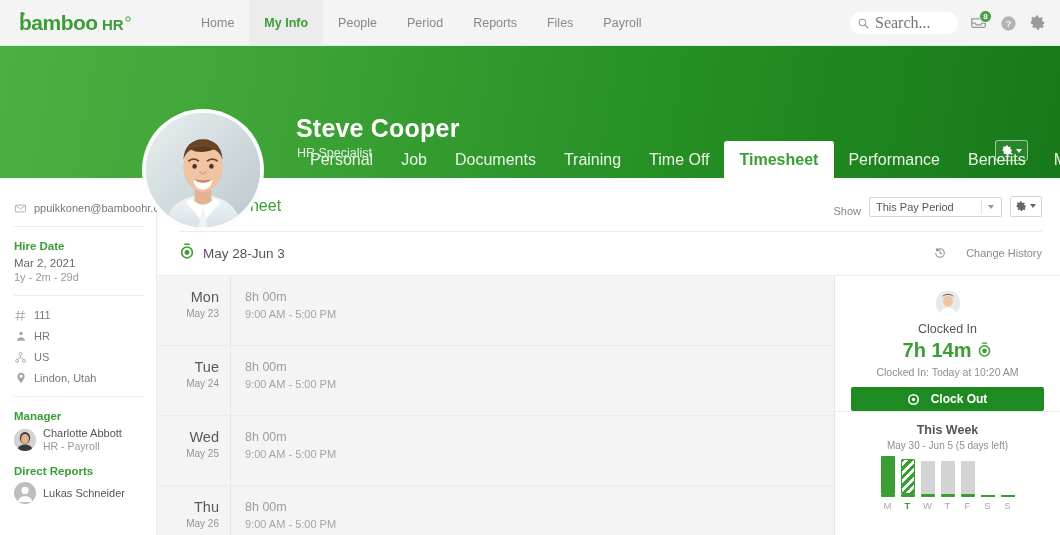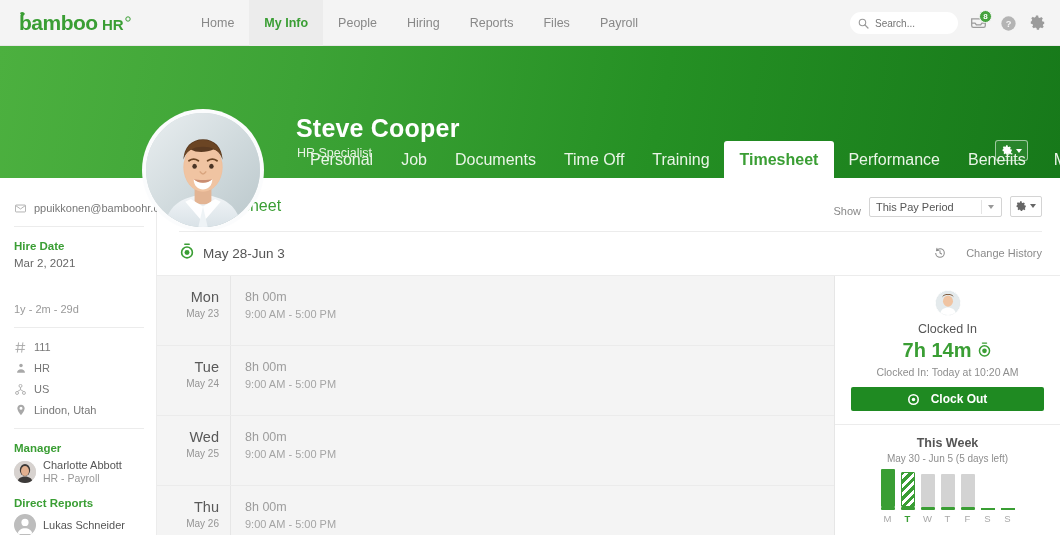--- a/index.html
+++ b/index.html
@@ -50,22 +50,22 @@
     width: 108px; height: 22px;
     background: #fff;
     border-radius: 11px;
     display: flex; align-items: center;
     padding: 0 8px;
     gap: 6px;
   }
   .search-box .sicon { color:#999; display:flex; }
   .search-input {
     border: none; outline: none;
-    font-size: 10px; color: #9a9a9a;
-    font-family: Liberation Sans, sans-serif;
+    font-size: 16px; color: #9a9a9a;
+    font-family: Liberation Serif, serif;
     background: transparent;
     width: 80px;
   }
   .icon-btn { position: relative; width: 20px; height: 20px; display:flex; align-items:center; justify-content:center; cursor:pointer; color:#9b9b9b; }
   .badge {
     position: absolute; top: -3px; right: -4px;
     background: #47a33f; color: #fff;
     font-size: 8px; font-weight: bold;
     width: 13px; height: 13px; border-radius: 50%;
     display: flex; align-items: center; justify-content: center;
@@ -142,21 +142,21 @@
   }
   .side-row {
     display: flex; align-items: center; gap: 7px;
     font-size: 11px; color: #777;
     margin-bottom: 9px;
   }
   .side-row .ico { width: 13px; color: #a8a8a8; display: flex; justify-content: center; flex-shrink: 0; }
   .side-sep { height: 1px; background: #ececec; margin: 12px 12px 13px 0; }
   .side-label { color: #3a9e34; font-size: 11.5px; font-weight: bold; margin-bottom: 4px; }
   .side-val { font-size: 11.5px; color: #666; line-height: 15px; }
-  .side-sub { font-size: 11px; color: #999; margin-top: 32px; }
+  .side-sub { font-size: 11px; color: #999; }
   .person { display: flex; align-items: center; gap: 7px; margin-top: 5px; }
   .person-pic { width: 22px; height: 22px; border-radius: 50%; overflow: hidden; background: #d6d6d6; flex-shrink: 0; }
   .person-pic svg, .person-pic img { width: 100%; height: 100%; display: block; }
   .person-name { font-size: 11px; color: #555; line-height: 13px; }
   .person-role { font-size: 10.5px; color: #999; line-height: 13px; }
 
   .main { flex: 1; padding: 0 0 0 0; position: relative; background: #fff; }
   .main-inner { padding: 16px 18px 0 22px; }
 
   .ts-head { display: flex; align-items: center; }
@@ -232,21 +232,20 @@
     display: flex; align-items: center; justify-content: center; gap: 6px;
     margin-bottom: 4px;
   }
   .rp-sub { font-size: 10.5px; color: #8e8e8e; margin-bottom: 9px; }
   .clock-out-btn {
     display: flex; align-items: center; justify-content: center; gap: 12px;
     background: #1f8a22; color: #fff;
     height: 24px; border-radius: 2px;
     font-size: 12px; font-weight: bold;
     cursor: pointer;
-    margin-bottom: 13px;
   }
   .rp-sep { height: 1px; background: #ececec; margin: 0 -16px 11px; }
   .rp-week-title { font-size: 12.5px; color: #555; font-weight: bold; margin-bottom: 3px; }
   .rp-week-range { font-size: 10px; color: #8e8e8e; margin-bottom: 2px; }
 
   .barchart { display: flex; justify-content: center; align-items: flex-end; gap: 6px; height: 44px; }
   .barcol { width: 14px; display: flex; flex-direction: column; align-items: center; justify-content: flex-end; height: 44px; }
   .bar { width: 14px; border-radius: 1px; }
   .bar.solid { background: #3a9e34; }
   .bar.striped {
@@ -278,21 +277,21 @@
     <div class="nav-item">
         <span>Home</span>
       </div>
     <div class="nav-item active">
         <span>My Info</span>
       </div>
     <div class="nav-item">
         <span>People</span>
       </div>
     <div class="nav-item">
-        <span>Hiring</span>
+        <span>Period</span>
       </div>
     <div class="nav-item">
         <span>Reports</span>
       </div>
     <div class="nav-item">
         <span>Files</span>
       </div>
     <div class="nav-item">
         <span>Payroll</span>
       </div>
@@ -372,22 +371,22 @@
     <svg width="11" height="11" viewBox="0 0 20 20">
         <path d="M10 6.4a3.6 3.6 0 100 7.2 3.6 3.6 0 000-7.2zm8 5.1v-3l-2.3-.4a6.2 6.2 0 00-.8-1.9l1.3-1.9-2.1-2.1-1.9 1.3a6.2 6.2 0 00-1.9-.8L9.9 0h-3l-.4 2.3a6.2 6.2 0 00-1.9.8L2.7 1.8.6 3.9l1.3 1.9a6.2 6.2 0 00-.8 1.9L0 8.1v3l2.3.4a6.2 6.2 0 00.8 1.9L1.8 15.3l2.1 2.1 1.9-1.3a6.2 6.2 0 001.9.8l.4 2.3h3l.4-2.3a6.2 6.2 0 001.9-.8l1.9 1.3 2.1-2.1-1.3-1.9a6.2 6.2 0 00.8-1.9z" fill="#ffffff" transform="translate(1,0.5) scale(0.93)"></path>
       </svg>
     <span class="caret"></span>
   </div>
 
   <div class="tabs">
     <div class="tab"><span>Personal</span></div>
     <div class="tab"><span>Job</span></div>
     <div class="tab"><span>Documents</span></div>
+    <div class="tab"><span>Training</span></div>
     <div class="tab"><span>Time Off</span></div>
-    <div class="tab"><span>Training</span></div>
     <div class="tab active"><span>Timesheet</span></div>
     <div class="tab"><span>Performance</span></div>
     <div class="tab"><span>Benefits</span></div>
     <div class="tab">
       <span>More</span>
       <span class="caret" style="margin-left:4px"></span>
     </div>
   </div>
 </div>
 

